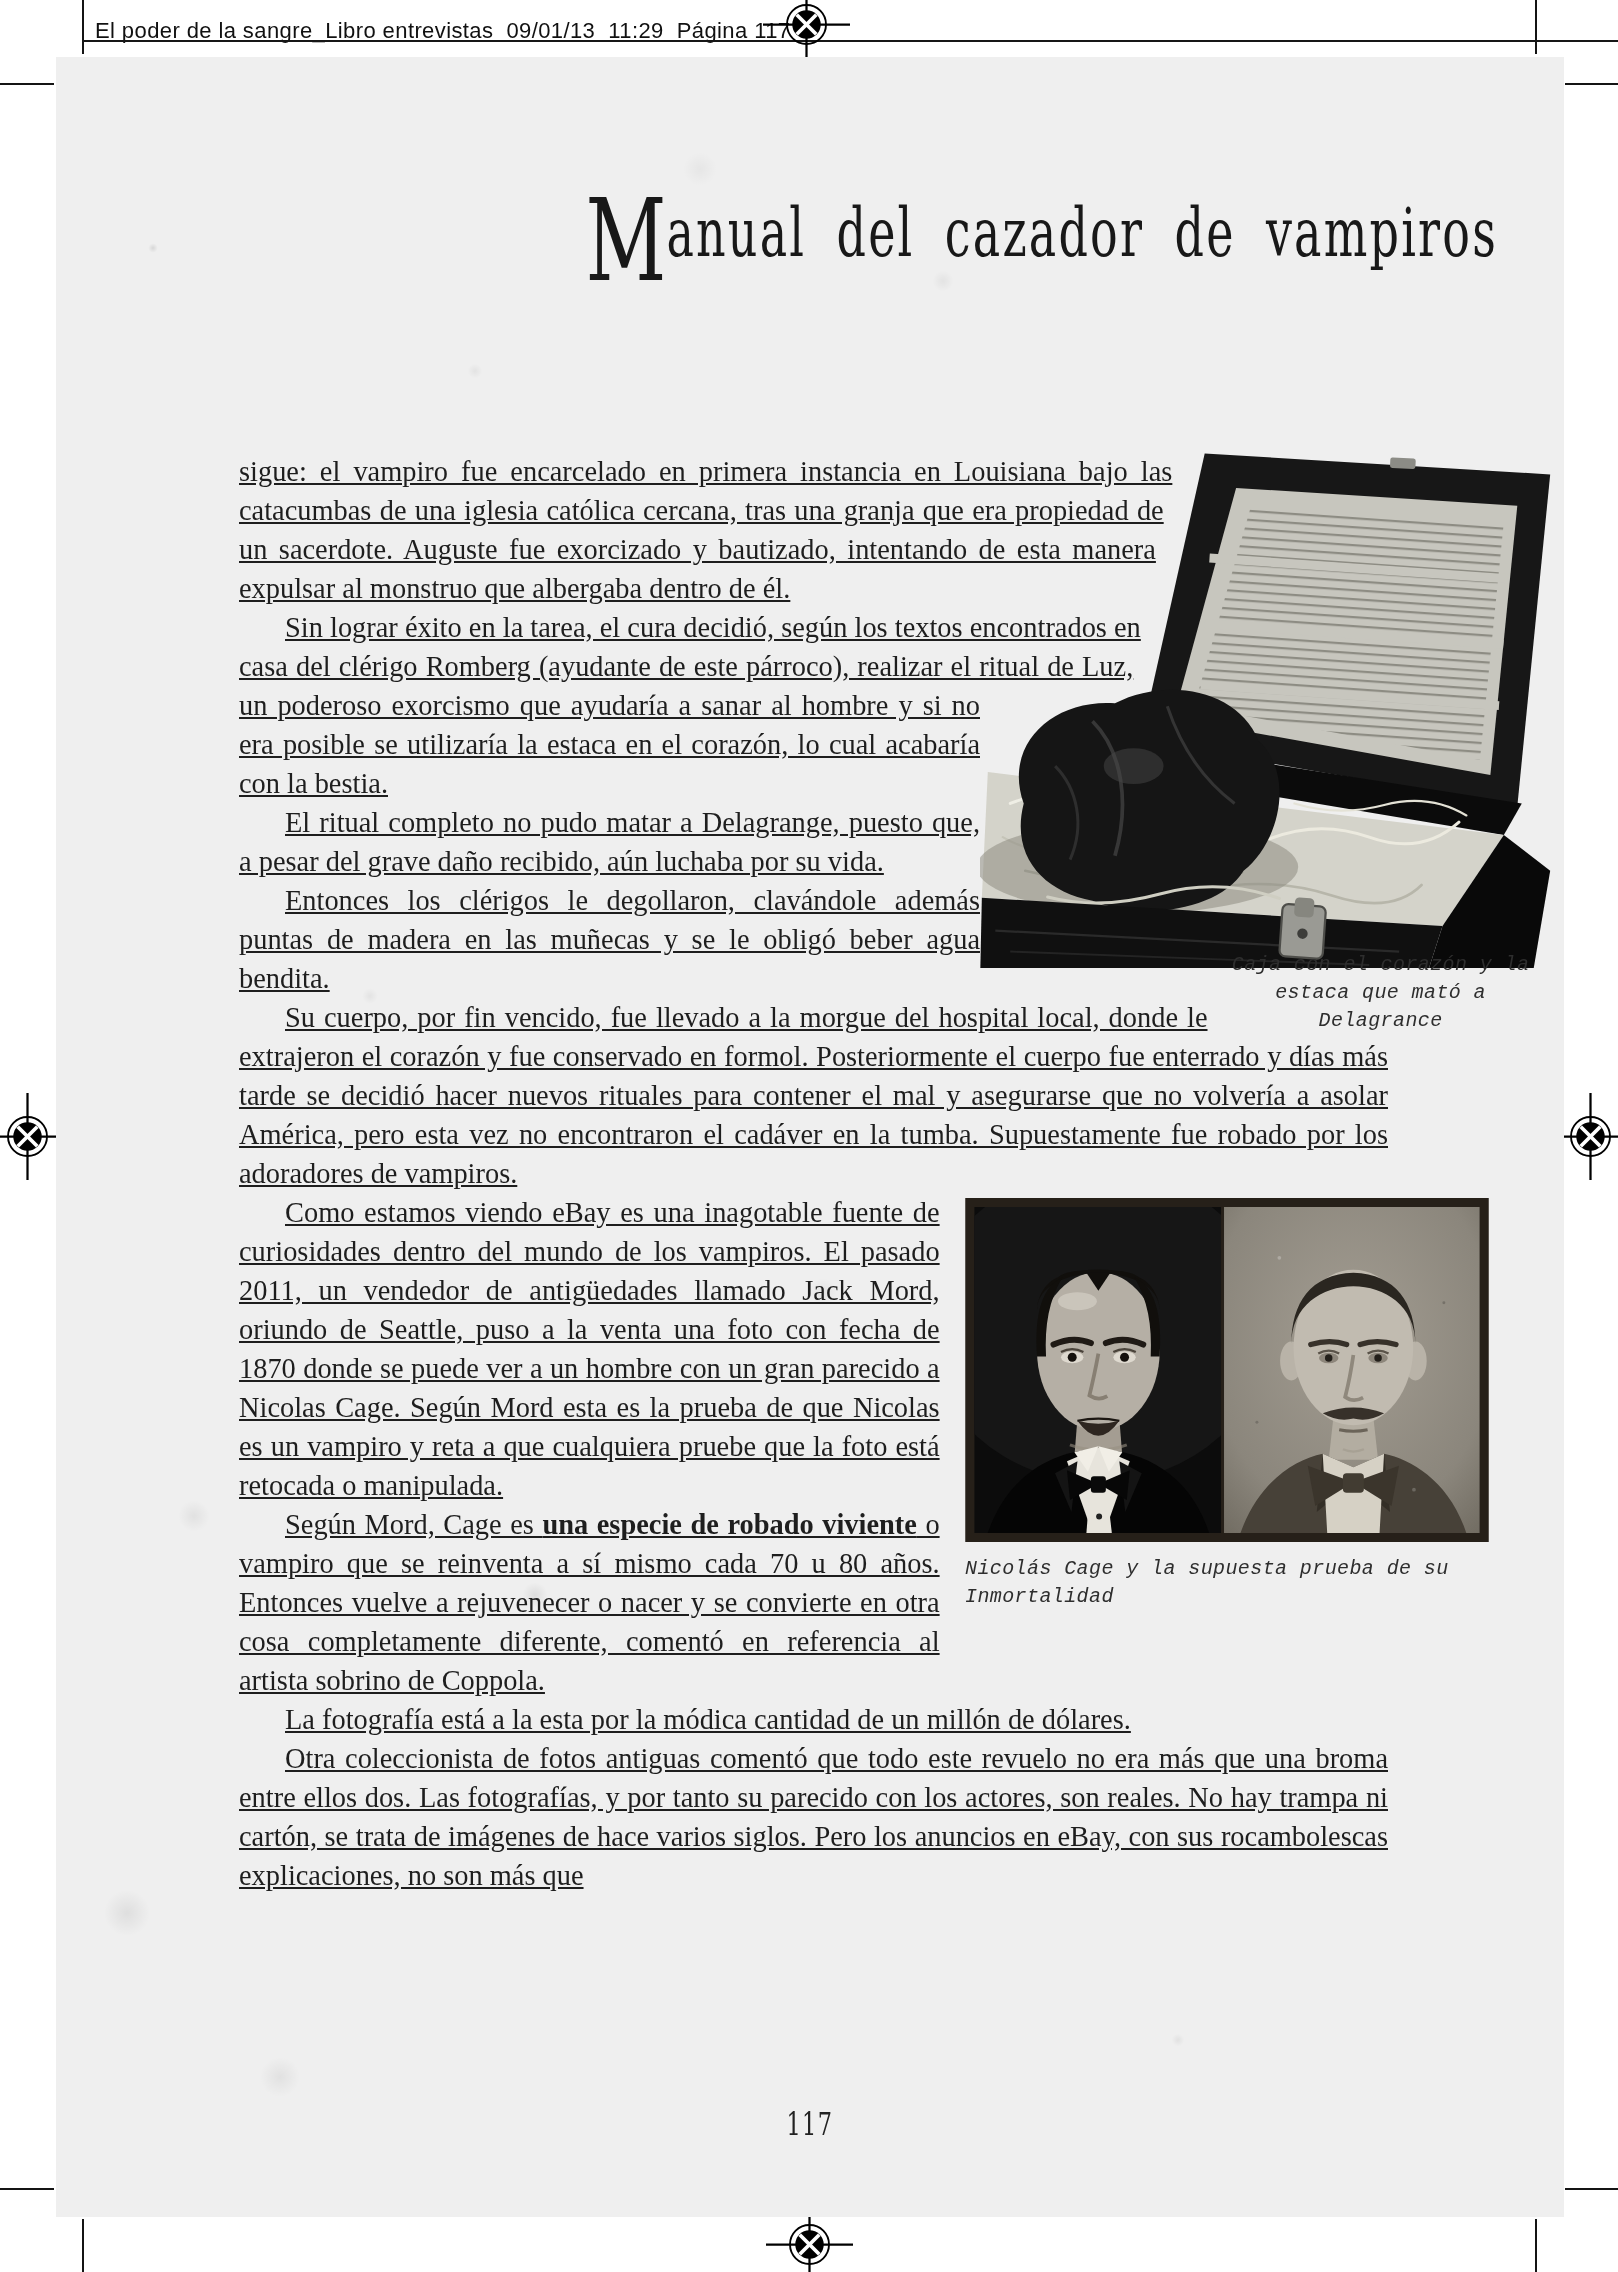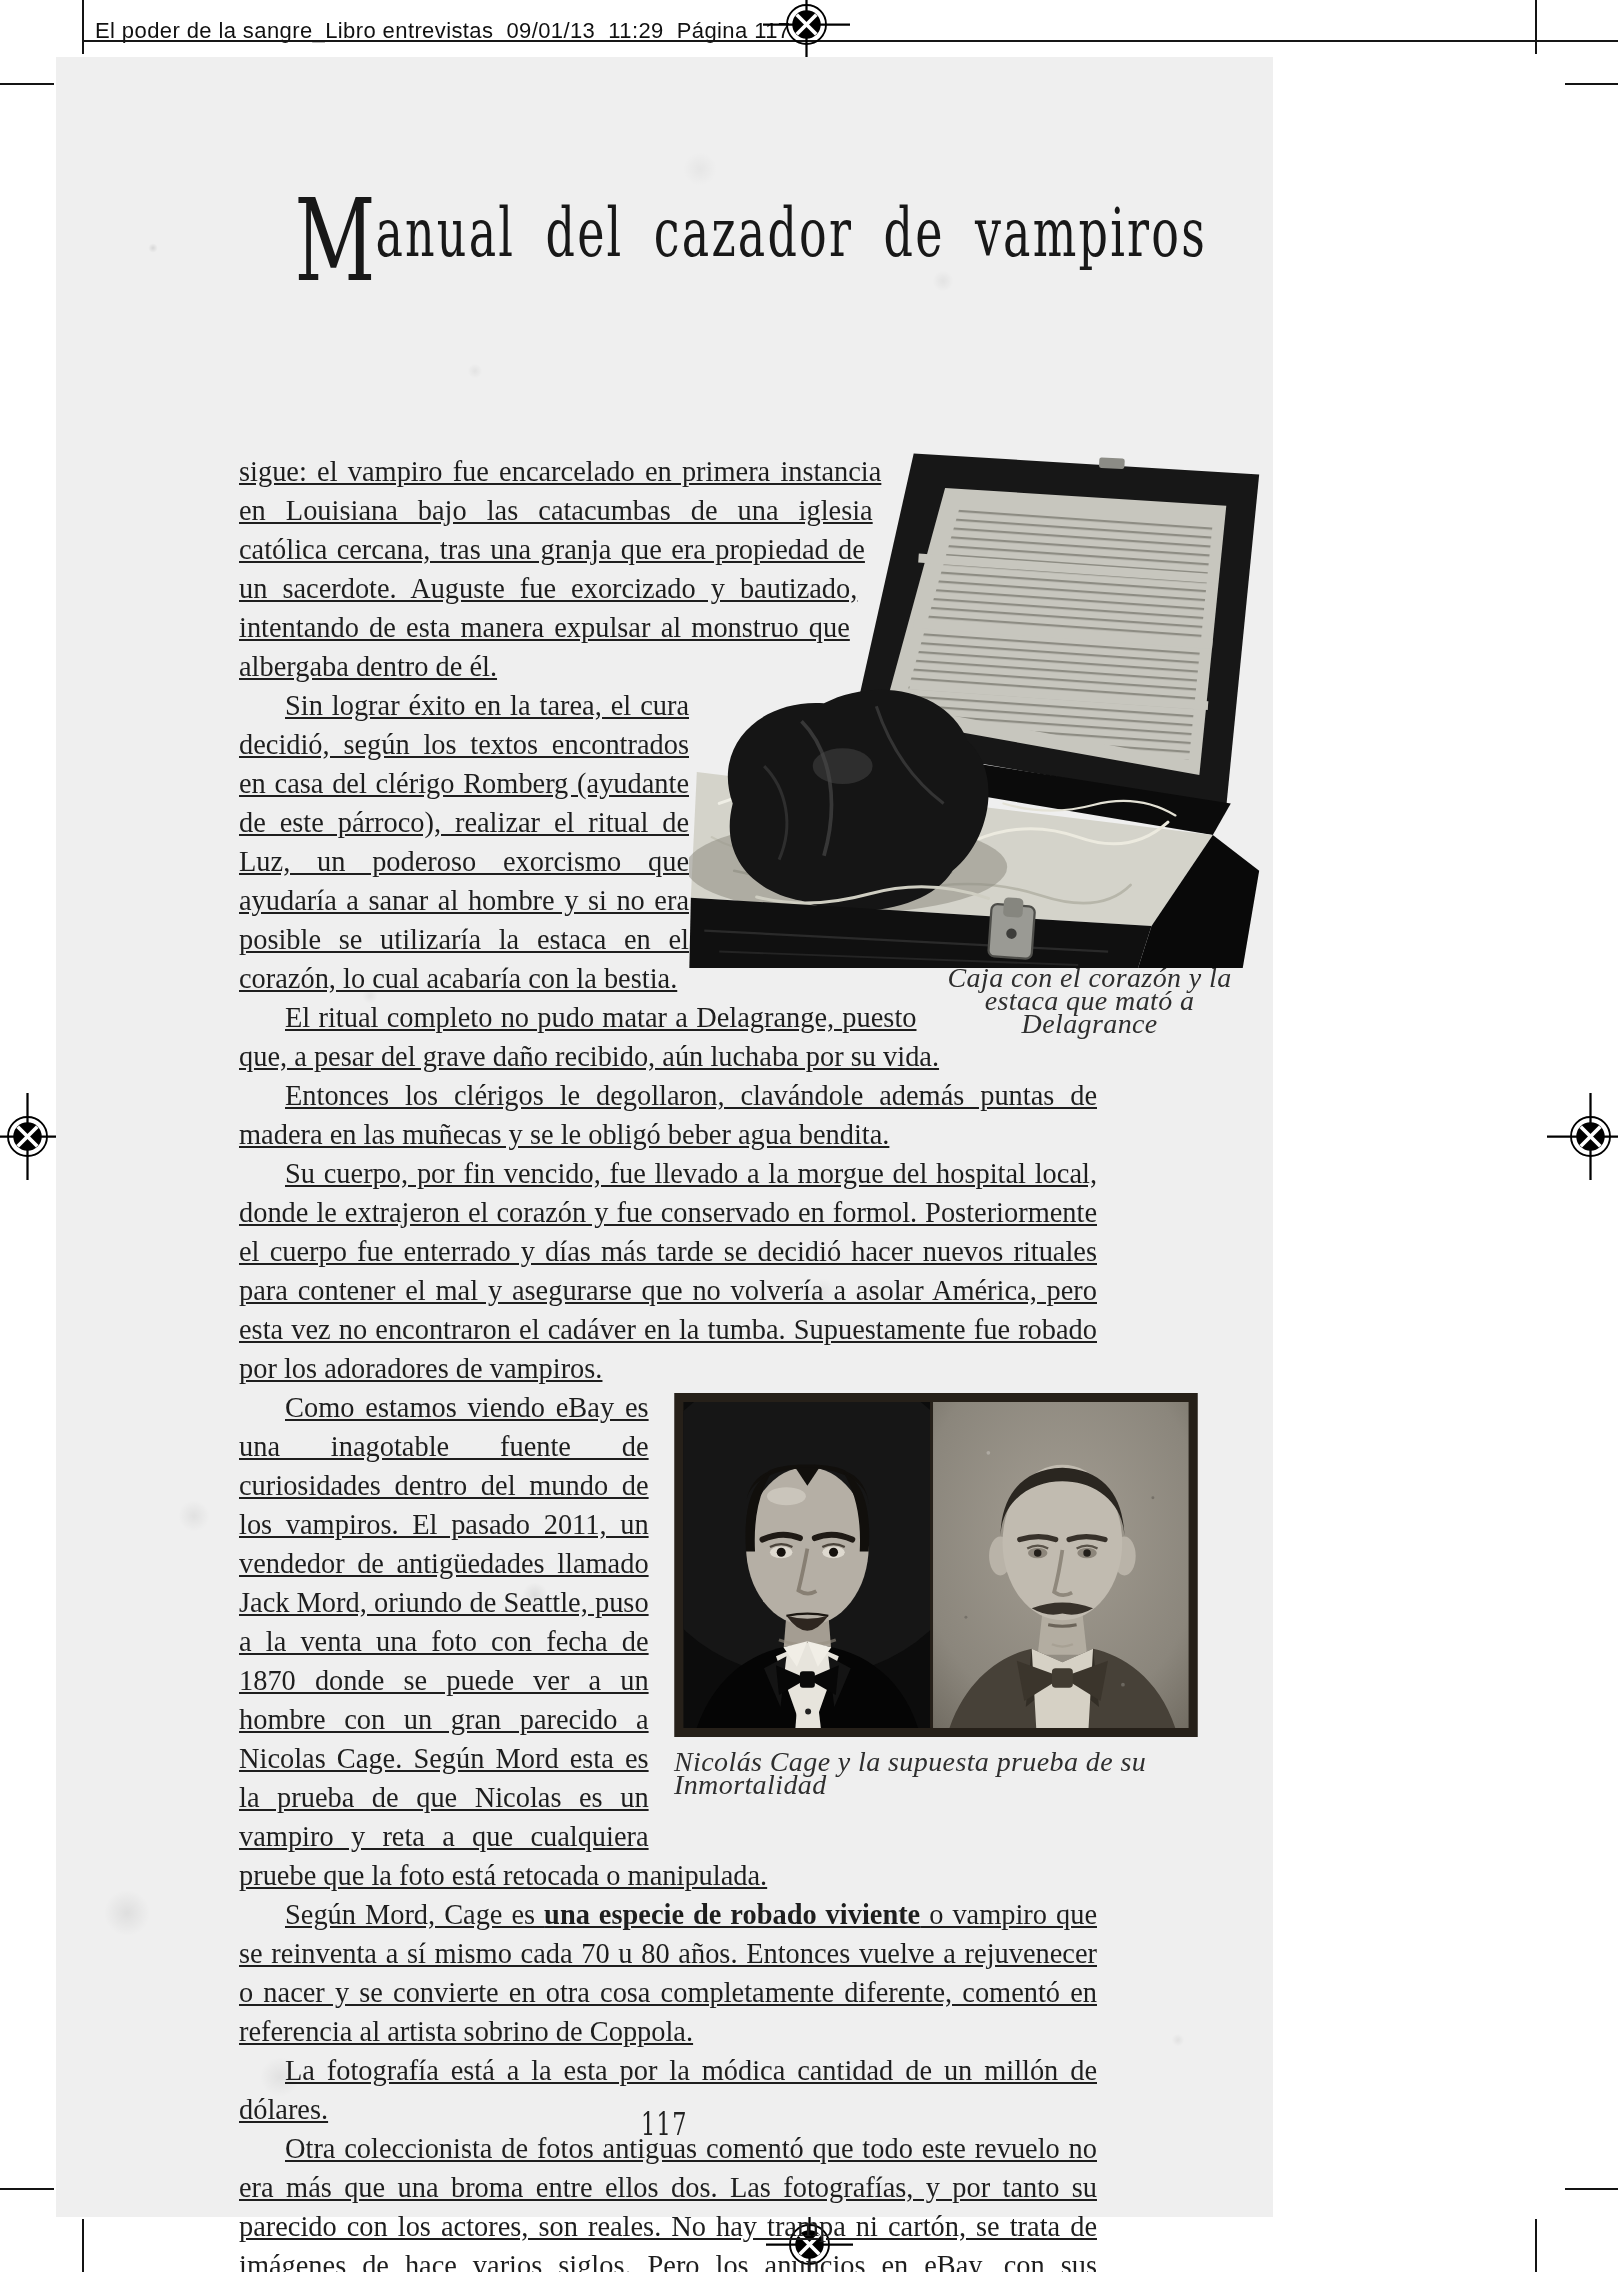--- a/index.html
+++ b/index.html
@@ -24,21 +24,21 @@
   .crop.br-v{left:1535px;top:2219px;width:1.5px;height:54px;}
   .crop.br-h{left:1565px;top:2188px;width:54px;height:1.5px;}
   .regmark{position:absolute;width:87px;height:87px;}
   .regmark.rm-top{left:763px;top:-19.5px;}
   .regmark.rm-left{left:-15.7px;top:1093px;}
   .regmark.rm-right{left:1547px;top:1093px;}
   .regmark.rm-bottom{left:766px;top:2201px;}
 
   
   .page{
-    position:absolute;left:56px;top:57px;width:1217px;height:2160px;
+    position:absolute;left:56px;top:57px;width:1508px;height:2160px;
     background:
       radial-gradient(circle 6.7px  at 97px 191px,  rgba(0,0,0,.10), transparent 70%),
       radial-gradient(circle 22.4px at 138px 1459px, rgba(0,0,0,.06), transparent 70%),
       radial-gradient(circle 33px at 71px 1856px,  rgba(0,0,0,.07), transparent 70%),
       radial-gradient(circle 15px at 887px 224px, rgba(0,0,0,.05), transparent 70%),
       radial-gradient(circle 24px at 644px 112px,  rgba(0,0,0,.04), transparent 70%),
       radial-gradient(circle 18px at 479px 1538px, rgba(0,0,0,.08), transparent 70%),
       radial-gradient(circle 11.2px at 314px 939px, rgba(0,0,0,.05), transparent 70%),
       radial-gradient(circle 28.4px at 224px 2020px, rgba(0,0,0,.06), transparent 70%),
       radial-gradient(circle 9px at 1122px 1983px,rgba(0,0,0,.06), transparent 70%),
@@ -54,22 +54,22 @@
     transform:scaleY(1.45);transform-origin:100% 60%;
   }
   .title-initial{font-size:79px;vertical-align:-16.5px;letter-spacing:0;}
   .content{position:absolute;left:183px;right:0;top:395px;}
   .content p{
     margin:0;font-size:28.4px;line-height:39px;text-align:justify;
     color:#1e1e1e;text-indent:46px;margin-right:176px;text-decoration:underline;
   }
   .content p.continues{text-indent:0;}
   .figcap{
-    font-family:Liberation Serif, serif;font-style:italic;font-size:28px;
-    line-height:23px;color:#2e2e2e;letter-spacing:0.4px;
+    font-family:Liberation Mono, monospace;font-style:italic;font-size:20px;
+    line-height:28px;color:#2e2e2e;letter-spacing:0.4px;
   }
   .fig-box{
     float:right;width:584px;height:584px;margin:0;position:relative;
     shape-outside:polygon(221px 0px,584px 0px,584px 584px,247px 584px,247px 501px,0px 460px,0px 284px,166px 271px,201px 90px);
     shape-margin:19.5px;
   }
   .fig-box figcaption{position:absolute;right:22.4px;bottom:1.5px;width:322px;text-align:center;}
   .fig-cage{float:right;width:524px;margin:4.5px 75px 25.4px 25.4px;position:relative;}
   .fig-cage figcaption{margin-top:9px;text-align:left;}
   .page-number{

